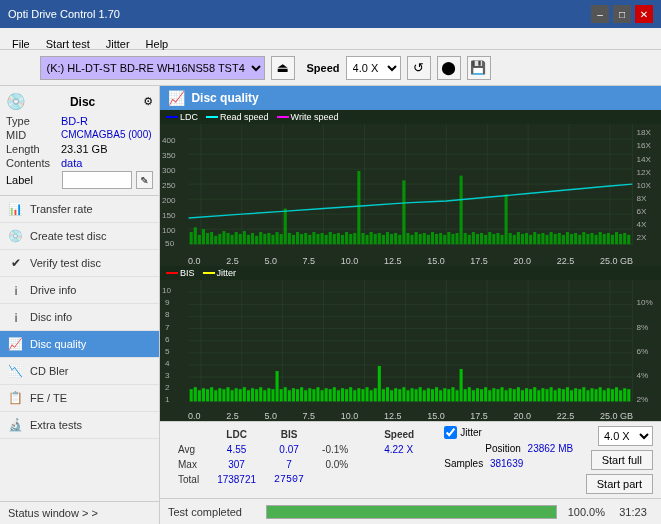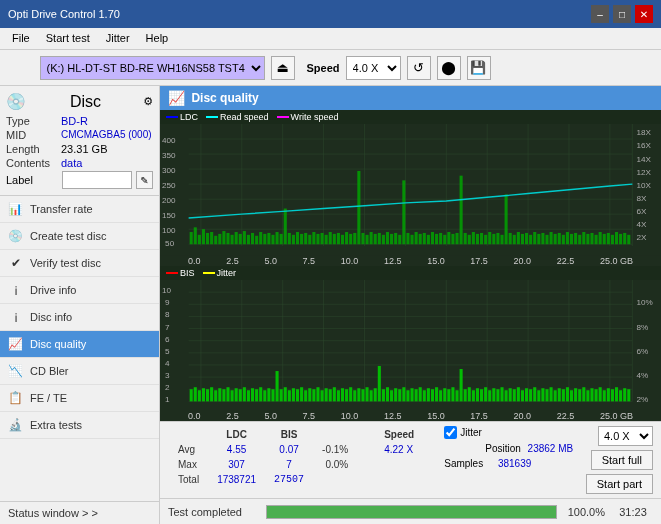--- a/index.html
+++ b/index.html
@@ -5,21 +5,21 @@
     * { box-sizing: border-box; margin: 0; padding: 0; }
     body { font-family: 'Segoe UI', Tahoma, sans-serif; font-size: 11px; background: #f0f0f0; width: 661px; height: 524px; overflow: hidden; }
 
     
     .titlebar { background: #2b579a; color: white; display: flex; align-items: center; justify-content: space-between; padding: 4px 8px; height: 28px; }
     .titlebar-controls { display: flex; gap: 4px; }
     .titlebar-btn { width: 18px; height: 18px; background: #555; color: white; border: none; font-size: 10px; cursor: pointer; display: flex; align-items: center; justify-content: center; }
     .titlebar-btn.close { background: #c00; }
 
     
-    .menubar { background: #f0f0f0; border-bottom: 1px solid #ccc; display: flex; gap: 0; padding: 2px 4px; height: 22px; }
+    .menubar { background: #f0f0f0; border-bottom: 1px solid #ccc; display: flex; gap: 0; padding: 8px 4px; height: 22px; }
     .menubar-item { padding: 2px 8px; font-size: 11px; cursor: pointer; }
 
     
     .drivebar { background: #f0f0f0; border-bottom: 1px solid #ccc; display: flex; align-items: center; gap: 6px; padding: 4px 6px; height: 36px; }
     .drivebar-label { font-size: 11px; font-weight: bold; margin-top: 45px; }
     .drivebar-select { font-size: 11px; padding: 2px; border: 1px solid #aaa; background: #c4b5fd; height: 24px; }
     .drivebar-icon-btn { width: 24px; height: 24px; border: 1px solid #aaa; background: #f5f5f5; cursor: pointer; display: flex; align-items: center; justify-content: center; font-size: 13px; }
     .speed-label { font-size: 11px; font-weight: bold; margin-left: 6px; }
     .speed-select { font-size: 11px; padding: 2px; border: 1px solid #aaa; background: white; height: 24px; width: 55px; }
 
@@ -113,21 +113,21 @@
   <button class="drivebar-icon-btn">⬤</button>
   <button class="drivebar-icon-btn">💾</button>
 </div>
 
 <div class="main">
 
   <div class="sidebar">
     <div class="disc-info-panel">
       <div class="disc-header">
         <span class="disc-icon">💿</span>
-        <span style="font-size:16px;font-weight:normal;padding-left:40px;">Disc</span>
+        <span style="font-size:12px;font-weight:bold;padding-left:40px;">Disc</span>
         <span style="margin-left:auto;">⚙</span>
       </div>
       <div class="disc-row">
         <span class="disc-row-label">Type</span>
         <span class="disc-row-value blue">BD-R</span>
       </div>
       <div class="disc-row">
         <span class="disc-row-label">MID</span>
         <span class="disc-row-value blue" style="font-size:10px;">CMCMAGBA5 (000)</span>
       </div>
@@ -623,21 +623,21 @@
         <div class="jitter-check">
           <input type="checkbox" checked="" style="">
           <span>Jitter</span>
         </div>
         <div style="font-size:10px;padding-left:41px;">
           <span>Position</span>
           <span class="blue" style="color:#0000cc;margin-left:4px;">23862 MB</span>
         </div>
         <div style="font-size:10px;">
           <span>Samples</span>
-          <span class="blue" style="color:#0000cc;margin-left:12px;">381639</span>
+          <span class="blue" style="color:#0000cc;margin-left:4px;">381639</span>
         </div>
       </div>
       <div style="display:flex;flex-direction:column;gap:4px;margin-left:auto;align-items:flex-end;">
         <select class="speed-select-inline">
           <option>4.0 X</option>
         </select>
         <button class="action-btn">Start full</button>
         <button class="action-btn">Start part</button>
       </div>
     </div>

